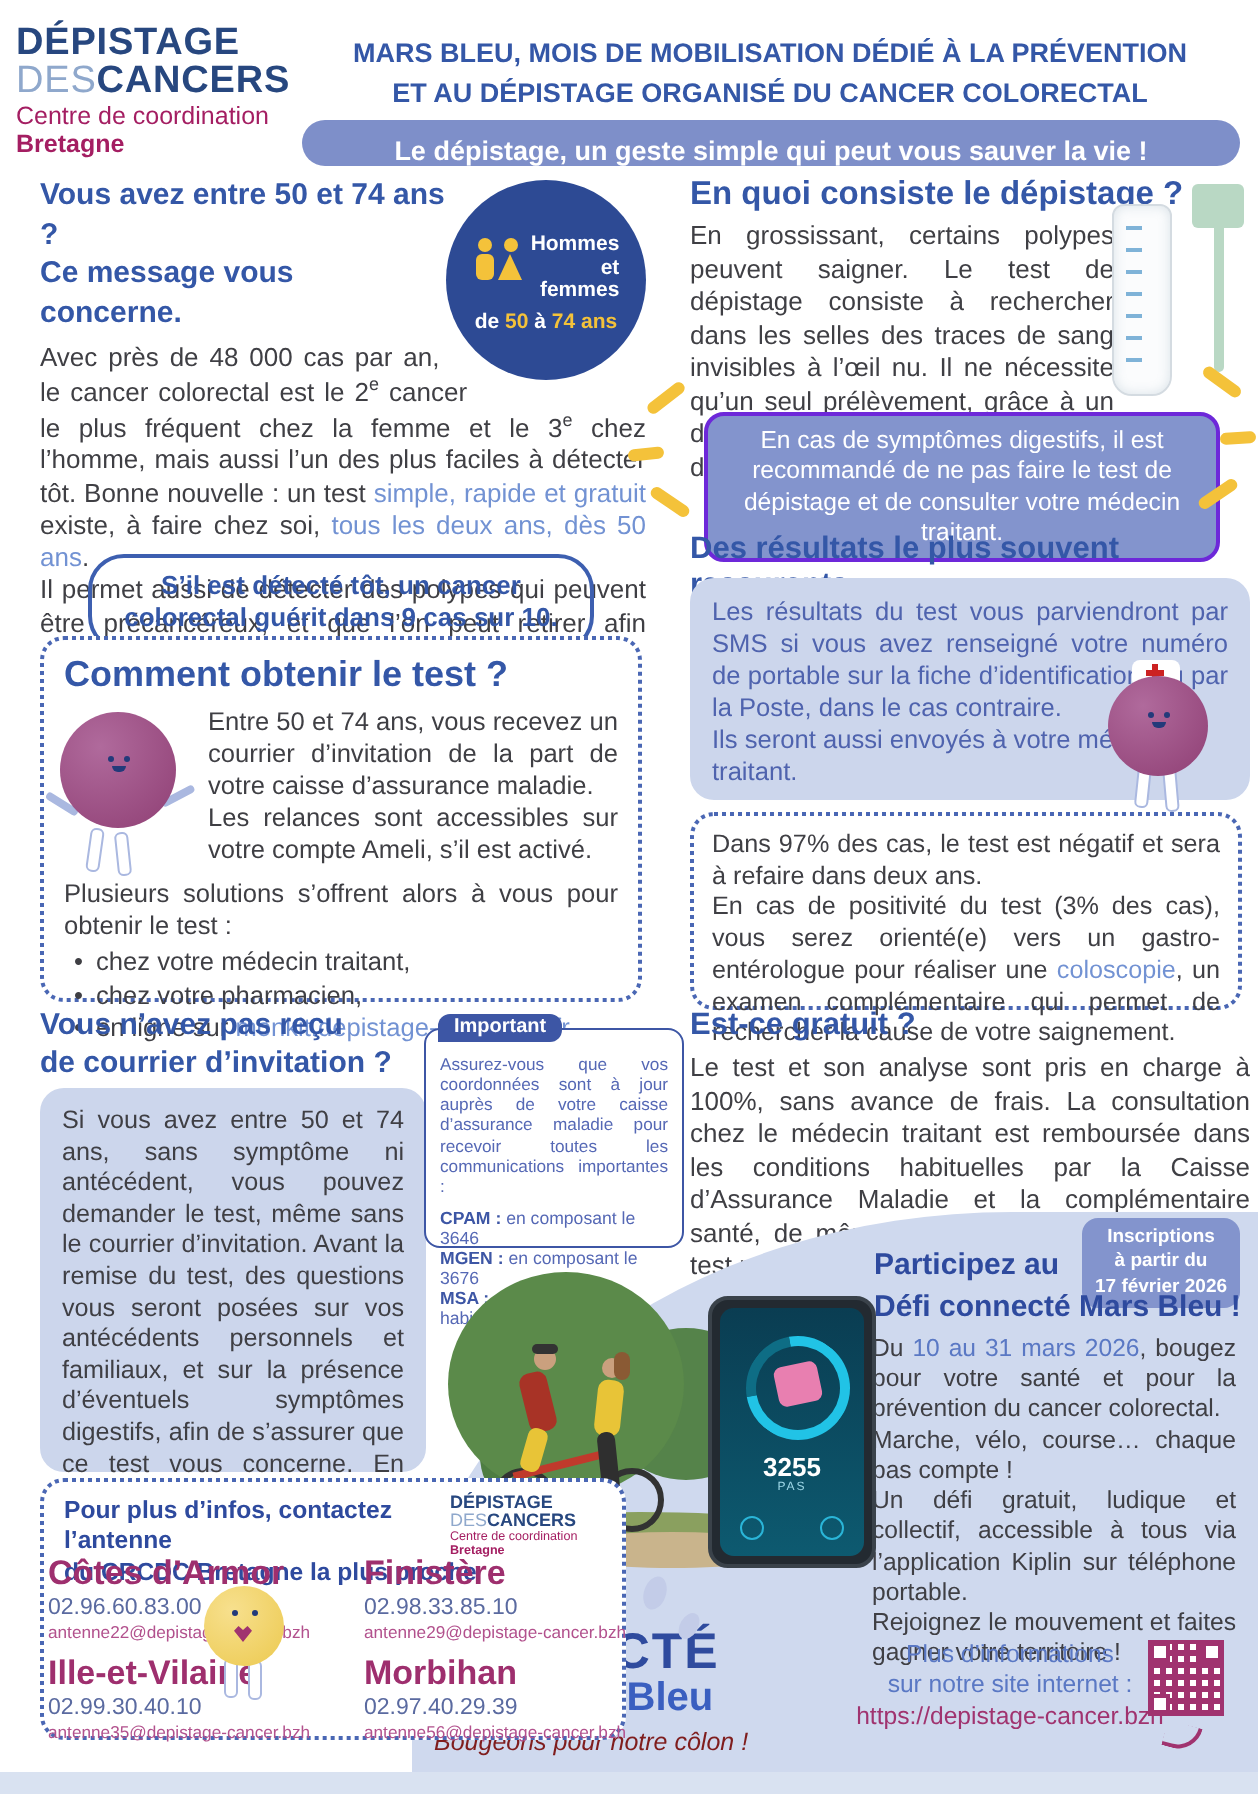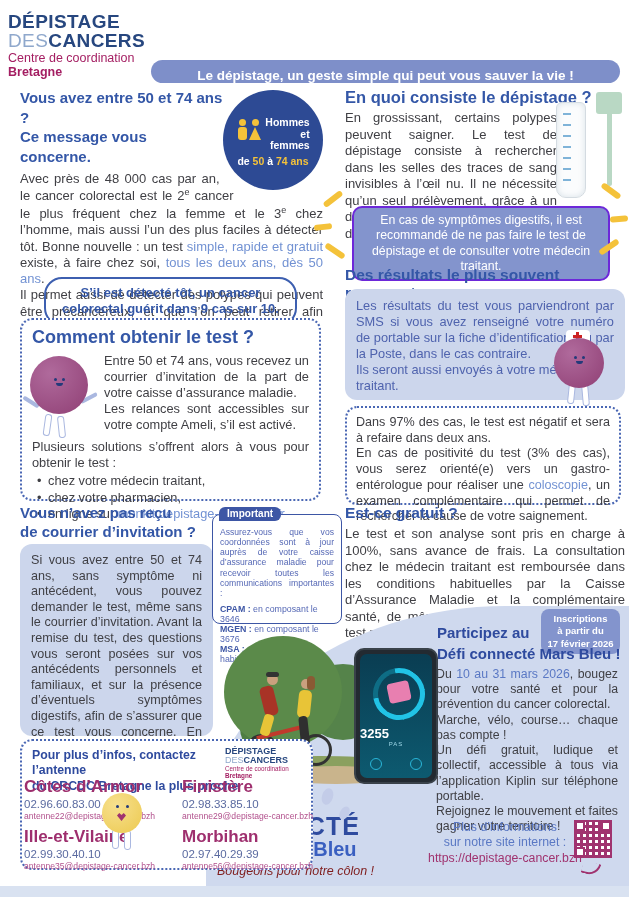--- a/index.html
+++ b/index.html
@@ -72,21 +72,21 @@
   .tube .ticks{position:absolute;left:6px;top:10px;width:8px;height:70px;
      background:repeating-linear-gradient(180deg,#7fb3d8 0 2px,transparent 2px 11px)}
   .stick-cap{position:absolute;left:40px;top:0;width:26px;height:22px;background:#b9d8c4;border-radius:3px}
   .stick{position:absolute;left:51px;top:22px;width:5px;height:72px;background:#b9d8c4;border-radius:0 0 3px 3px}
   
   .phone{position:absolute;background:#232a31;border:2px solid #3a424a;border-radius:10px}
   .screen{position:absolute;inset:4px;background:linear-gradient(#0a3d52,#0d5a70);border-radius:7px;overflow:hidden}
   .ring{position:absolute;left:13px;top:14px;width:52px;height:52px;border-radius:50%;
      border:5px solid #21c3e6;border-left-color:#0e6d85;transform:rotate(35deg)}
   .kiplin{position:absolute;left:28px;top:28px;width:22px;height:20px;background:#e87fb0;border-radius:4px;transform:rotate(-12deg)}
-  .steps{position:absolute;left:0;right:0;top:72px;text-align:left;color:#fff;font-weight:bold;font-size:13px}
+  .steps{position:absolute;left:0;right:0;top:72px;text-align:center;color:#fff;font-weight:bold;font-size:13px}
   .steps-unit{position:absolute;left:0;right:0;top:87px;text-align:center;color:#9fd8e8;font-size:6px;letter-spacing:1px}
   .pbtn{position:absolute;width:12px;height:12px;border-radius:50%;border:1.5px solid #2ab5d8;top:104px}
   
   .treeball{position:absolute;border-radius:50%;background:#5b8a4a}
   .wheel{position:absolute;width:32px;height:32px;border-radius:50%;border:3px solid #323232;background:transparent}
   .grass{position:absolute;border-radius:50%;background:#8aa05f}
   .contact-name{font-size:17px;font-weight:bold;color:#9e2f6e}
   .contact-phone{font-size:11.5px;color:#5a6aa0;margin-top:1px}
   .contact-mail{font-size:8.6px;color:#b2518d;margin-top:1px}
 </style>
@@ -95,20 +95,24 @@
 
 <div class="page">
 
   <div class="abs" style="left:8px;top:12px;width:140px">
     <div class="logo-l1">DÉPISTAGE</div>
     <div class="logo-l2"><span class="lt">DES</span><span class="dk">CANCERS</span></div>
     <div class="logo-l3">Centre de coordination</div>
     <div class="logo-l4">Bretagne</div>
   </div>
 
+  <div class="abs hb" style="left:148px;top:17px;width:474px;text-align:center;font-size:13.5px;line-height:1.45">
+    <span style="display:block">MARS BLEU, MOIS DE MOBILISATION DÉDIÉ À LA PRÉVENTION</span>
+    <span style="display:block">ET AU DÉPISTAGE ORGANISÉ DU CANCER COLORECTAL</span>
+  </div>
 
   <div class="abs pill-banner" style="left:151px;top:60px;width:469px;height:23px">
     <span>Le dépistage, un geste simple qui peut vous sauver la vie !</span>
   </div>
 
   <div class="abs" style="left:20px;top:88px;width:303px">
     <div class="badge-circle">
       <div style="display:flex;align-items:center;gap:3px;margin-top:4px">
         <span>
           <span class="person"><span class="head"></span><span class="bodym"></span></span><span class="person"><span class="head"></span><span class="bodyf"></span></span>

